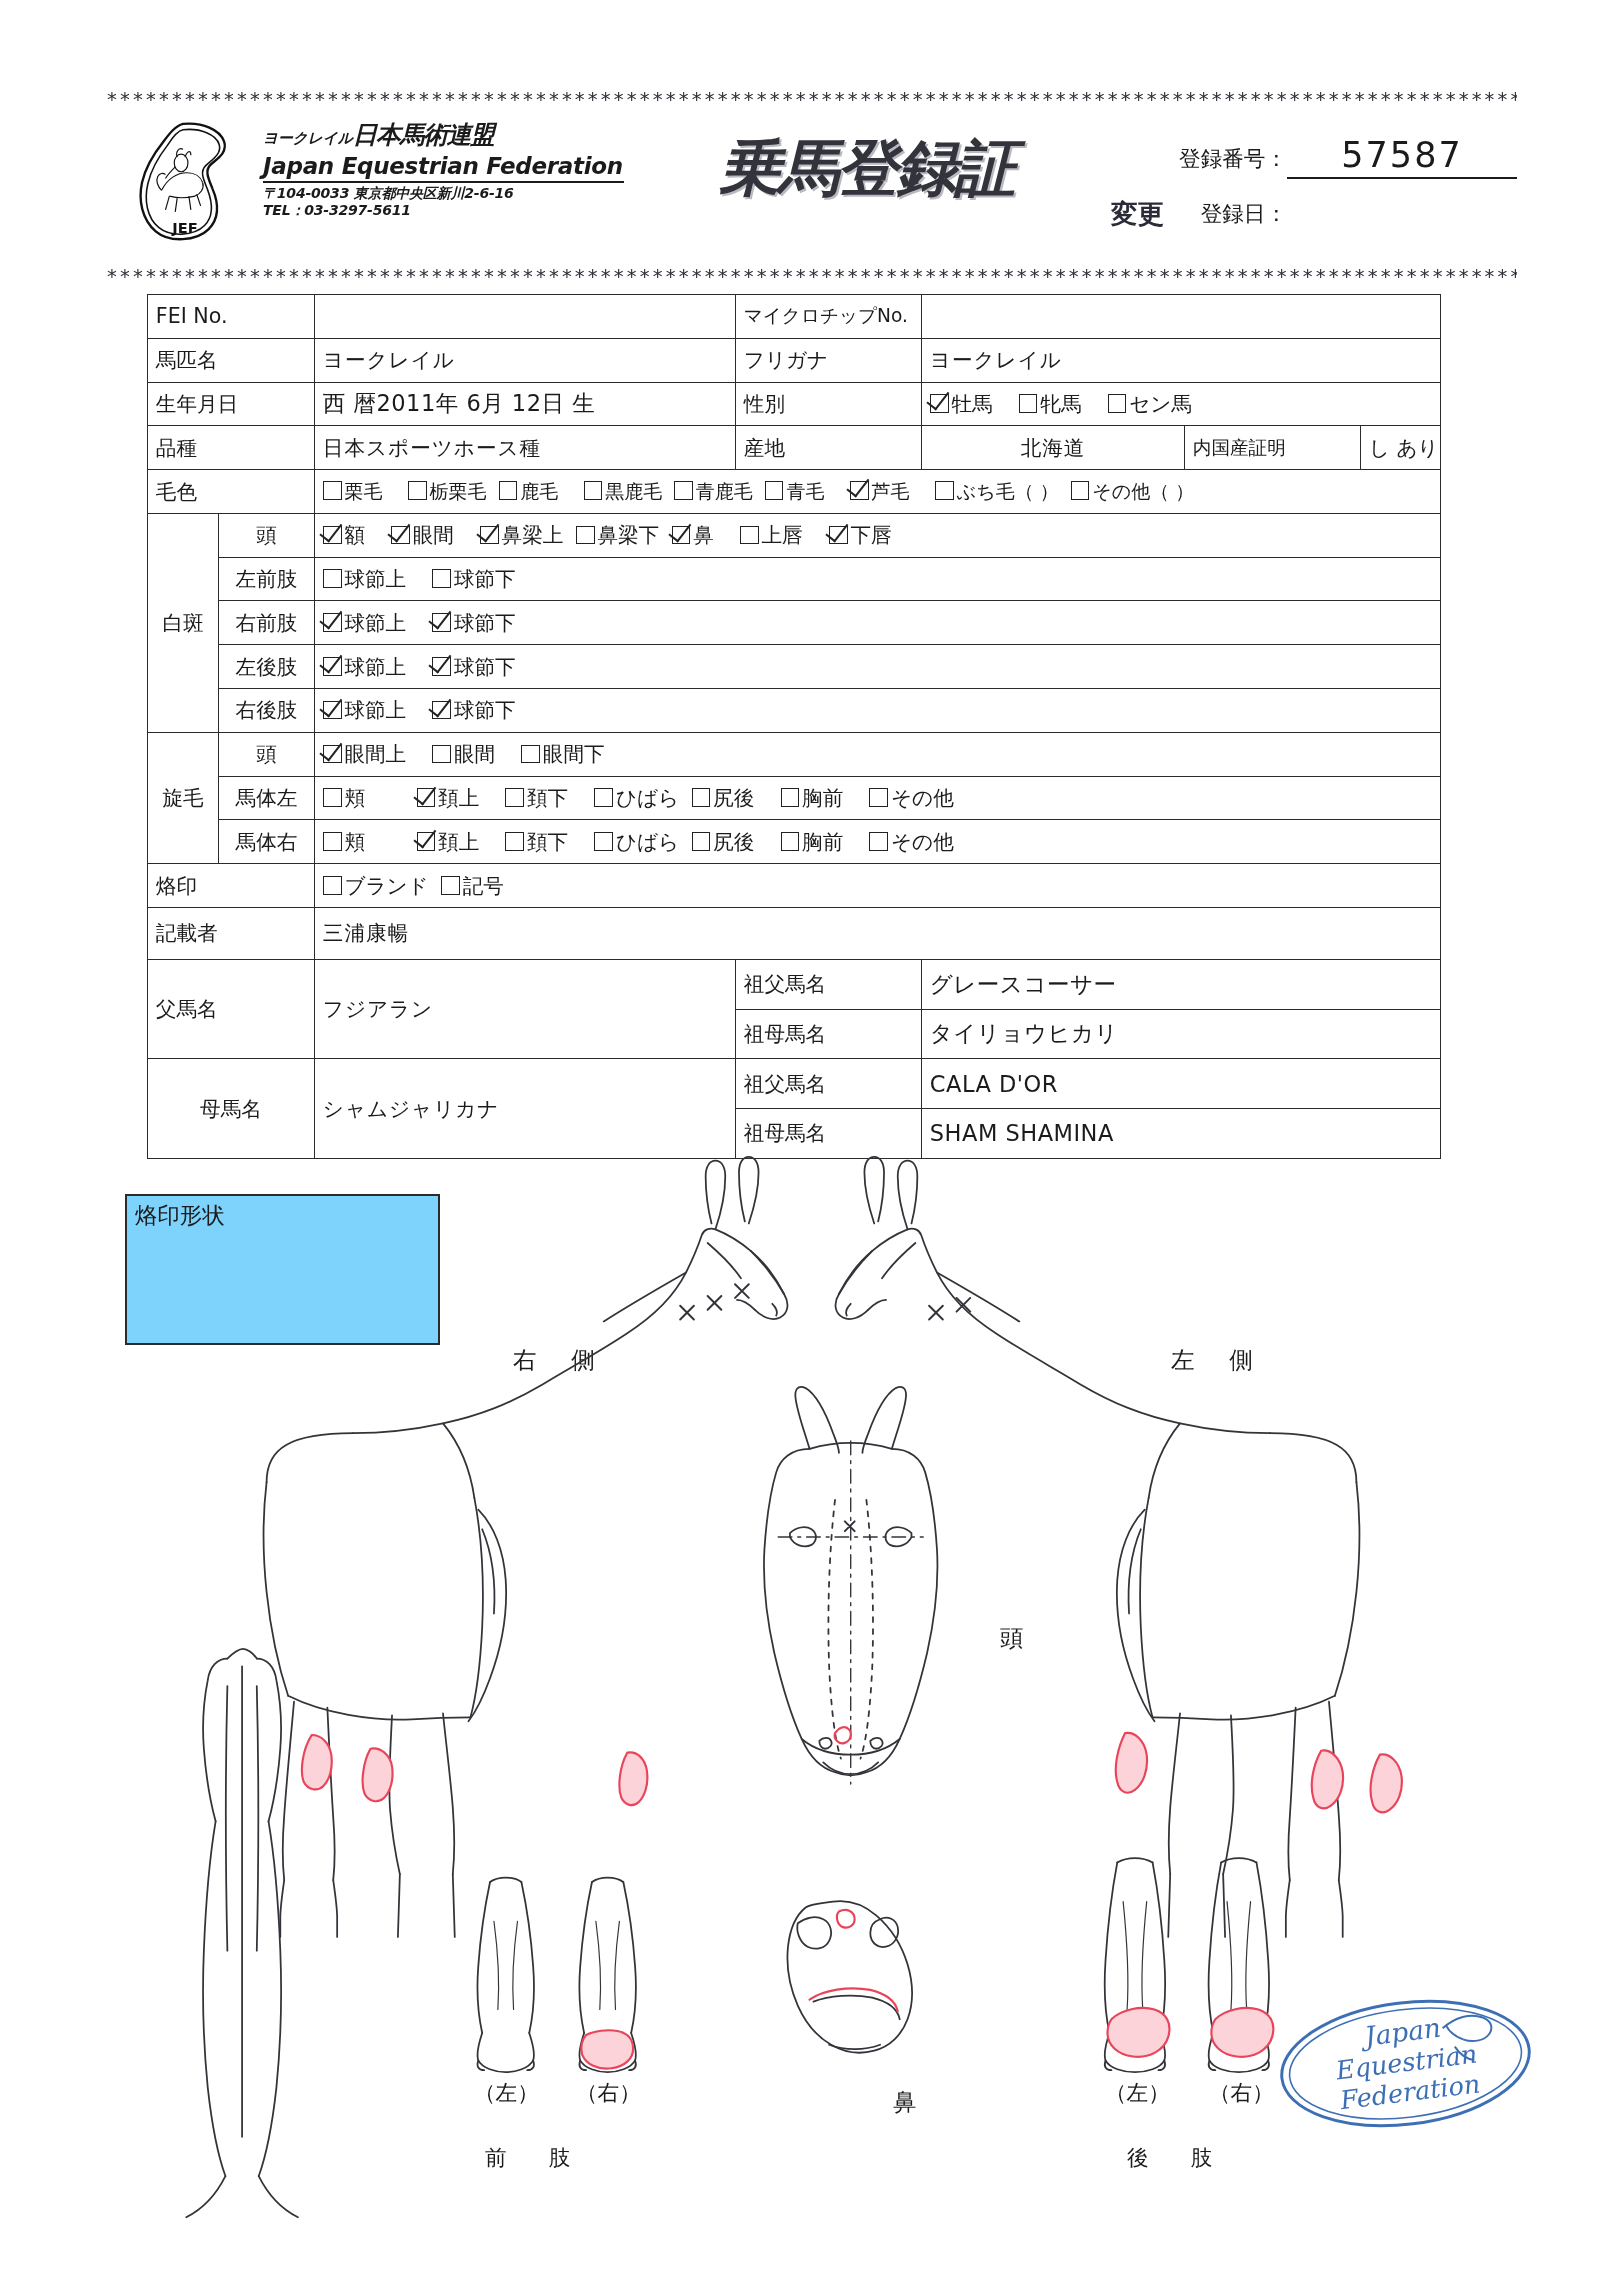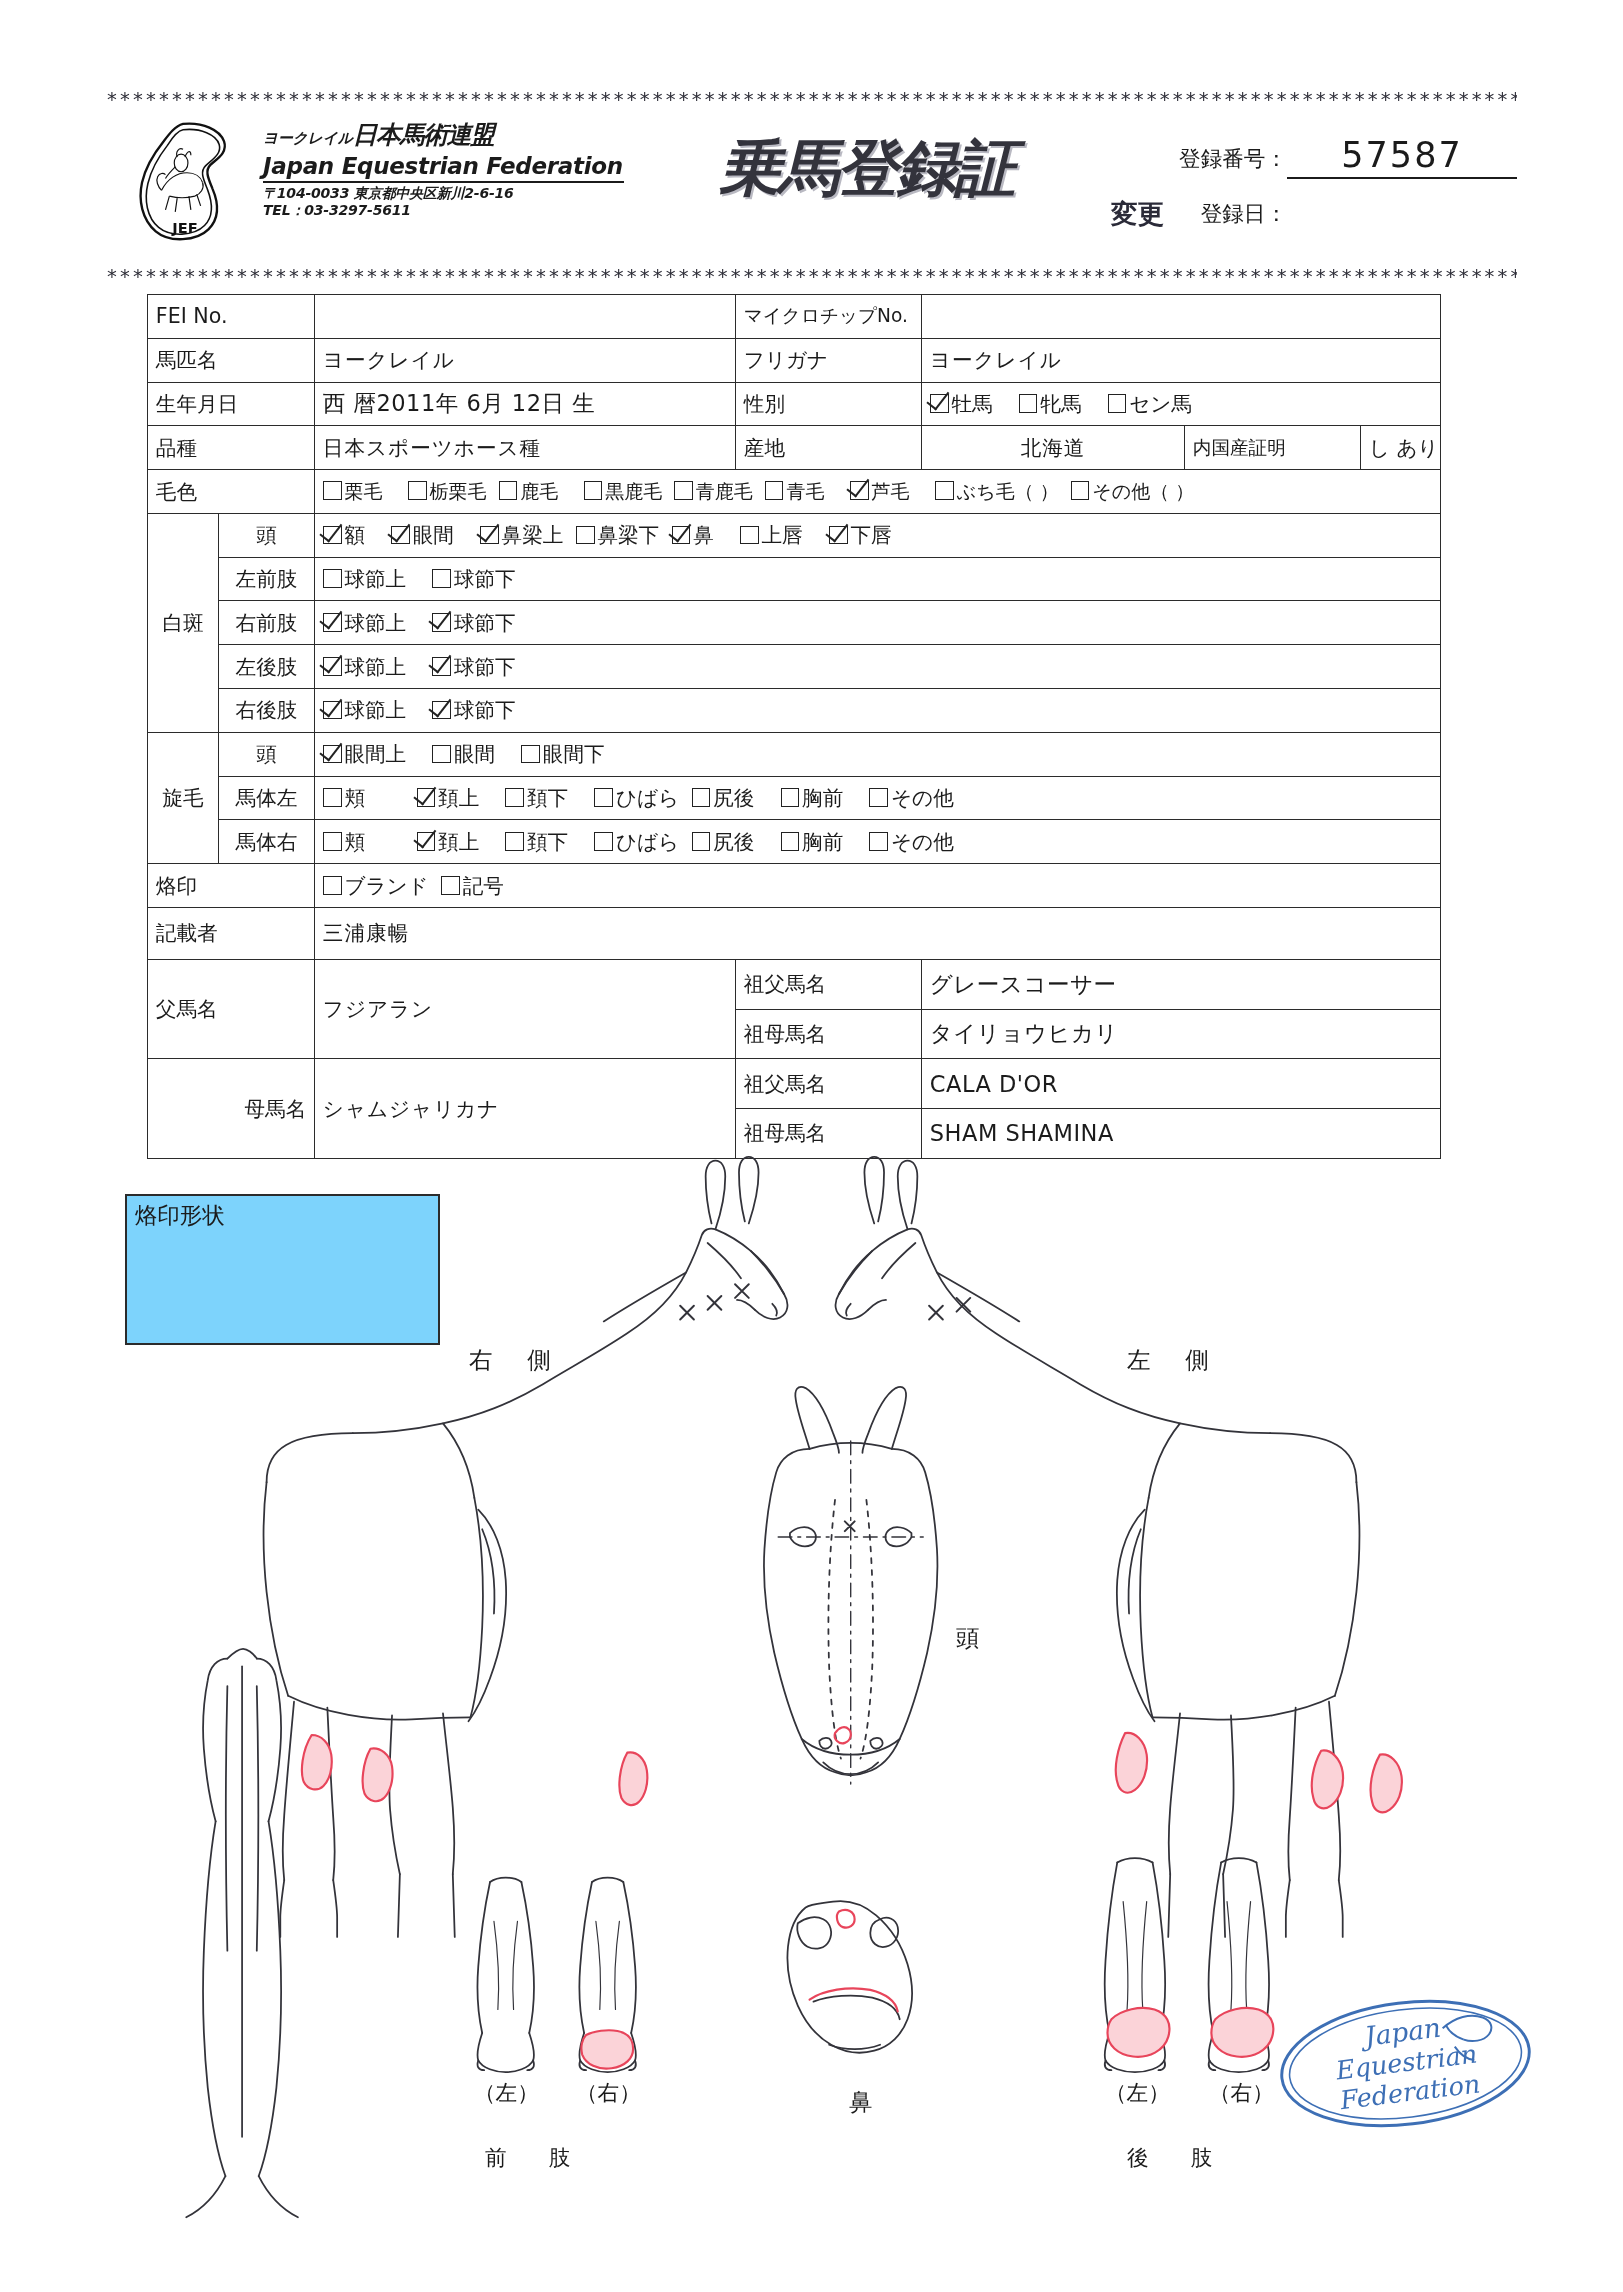--- a/index.html
+++ b/index.html
@@ -223,20 +223,21 @@
     position: absolute;
     left: 7.8px;
     top: 3.9px;
     font-size: 22.5px;
   }
   .side-label {
     position: absolute;
     font-size: 23.5px;
     letter-spacing: 13.7px;
     white-space: nowrap;
+    margin-left: 44px;
   }
   #label-right { left: 469px; top: 1344px; }
   #label-left  { left: 1127px; top: 1344px; }
   #label-head  { left: 956px; top: 1622px; letter-spacing: 0; }
   #label-nose  { left: 849px; top: 2086px; letter-spacing: 0; }
 
   .limb-cap {
     position: absolute;
     font-size: 21.6px;
     white-space: nowrap;
@@ -496,21 +497,21 @@
         <td class="val" rowspan="2">フジアラン</td>
         <td class="lbl">祖父馬名</td>
         <td class="val small" colspan="3" style="height:43px">グレースコーサー</td>
       </tr>
       <tr>
         <td class="lbl">祖母馬名</td>
         <td class="val small" colspan="3" style="height:43px">タイリョウヒカリ</td>
       </tr>
 
       <tr>
-        <td class="lbl" colspan="2" rowspan="2" style="text-align:right">母馬名</td>
+        <td class="lbl" colspan="2" rowspan="2" style="text-align:center">母馬名</td>
         <td class="val" rowspan="2">シャムジャリカナ</td>
         <td class="lbl">祖父馬名</td>
         <td class="val small" colspan="3" style="height:43px">CALA  D'OR</td>
       </tr>
       <tr>
         <td class="lbl">祖母馬名</td>
         <td class="val small" colspan="3" style="height:43px">SHAM  SHAMINA</td>
       </tr>
     </tbody>
   </table>

